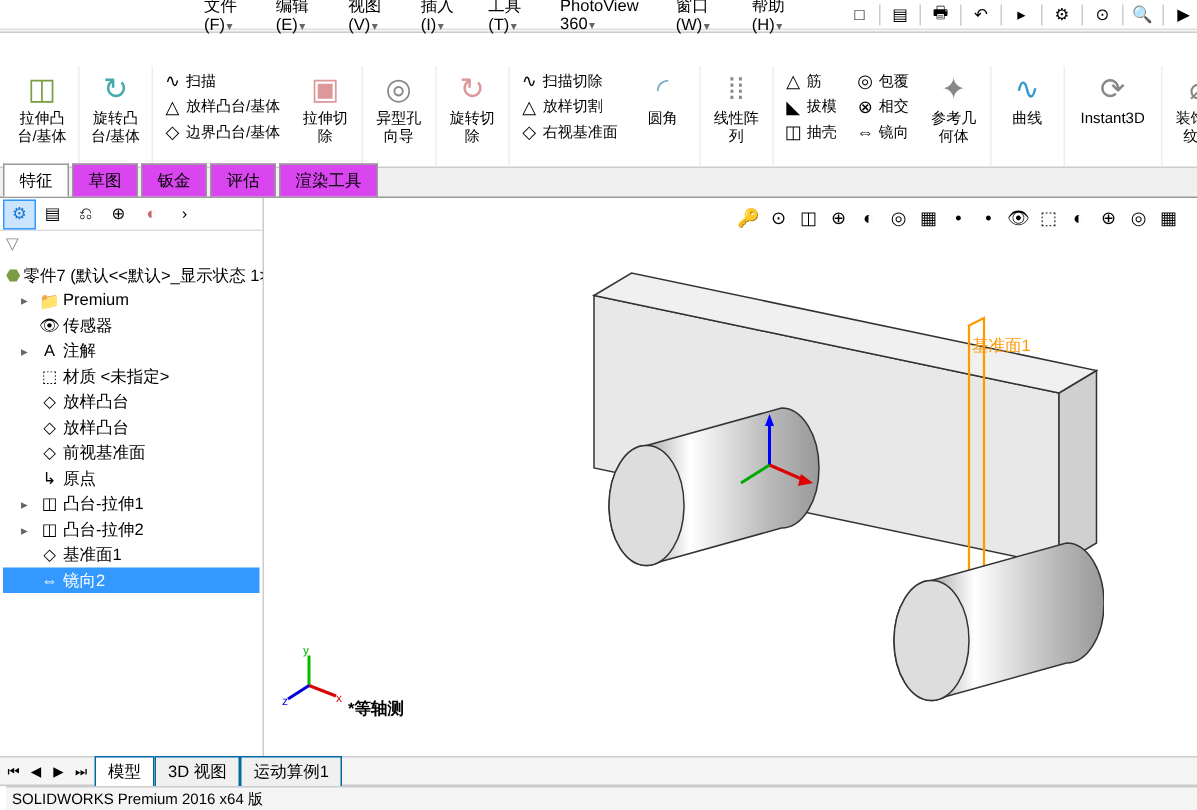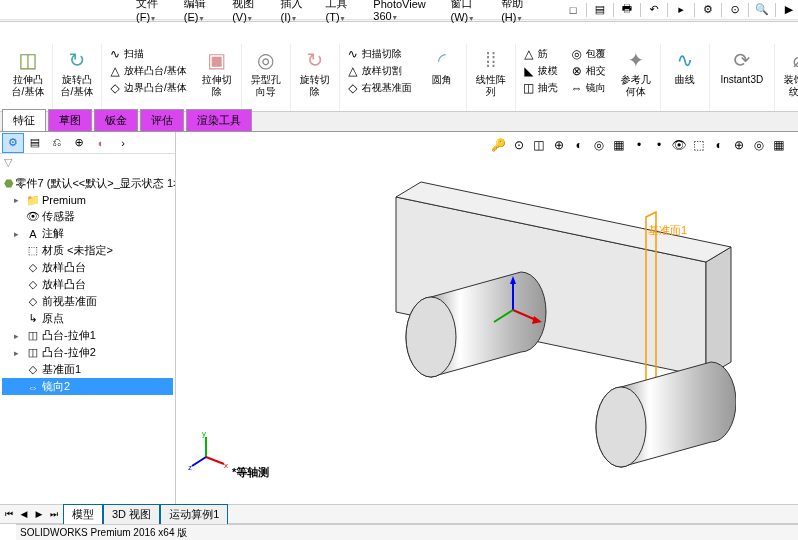--- a/index.html
+++ b/index.html
@@ -51,21 +51,21 @@
 .view-toolbar { position: absolute; top: 2px; right: 8px; display: flex; gap: 2px; background: rgba(255,255,255,0.9); padding: 2px; }
 .vt-icon { width: 18px; height: 18px; display: flex; align-items: center; justify-content: center; cursor: pointer; font-size: 12px; }
 .triad { position: absolute; bottom: 48px; left: 12px; width: 40px; height: 40px; }
 .model-svg { position: absolute; top: 20px; left: 40px; }
 .view-label { position: absolute; bottom: 40px; left: 56px; font-size: 11px; font-weight: bold; color: #000; }
 .bottom-tabs { position: absolute; bottom: 16px; left: 0; right: 0; height: 20px; display: flex; align-items: center; border-top: 1px solid #ccc; border-bottom: 1px solid #ccc; background: #f5f5f5; }
 .bottom-tabs-nav { display: flex; gap: 1px; padding: 0 2px; }
 .bottom-tabs-nav span { width: 14px; height: 14px; display: flex; align-items: center; justify-content: center; font-size: 9px; cursor: pointer; }
 .btab { padding: 2px 8px; font-size: 11px; border: 1px solid #0369a1; background: #f0f0f0; cursor: pointer; }
 .btab.active { background: #fff; }
-.statusbar { position: absolute; bottom: 0; left: 16px; right: 0; height: 16px; background: #f5f5f5; display: flex; align-items: center; padding: 0 4px; font-size: 10px; border-top: 1px solid #ccc; }
+.statusbar { position: absolute; bottom: 0; left: 4px; right: 0; height: 16px; background: #f5f5f5; display: flex; align-items: center; padding: 0 4px; font-size: 10px; border-top: 1px solid #ccc; }
 </style>
 </head>
 <body>
 
 <div class="titlebar">
   <span class="logo-ds">DS</span>
   <span class="logo-sw">SOLIDWORKS</span>
 </div>
 <div class="menubar">
   <span><span>文件(F)</span><span class="dropdown-icon">▾</span></span>

